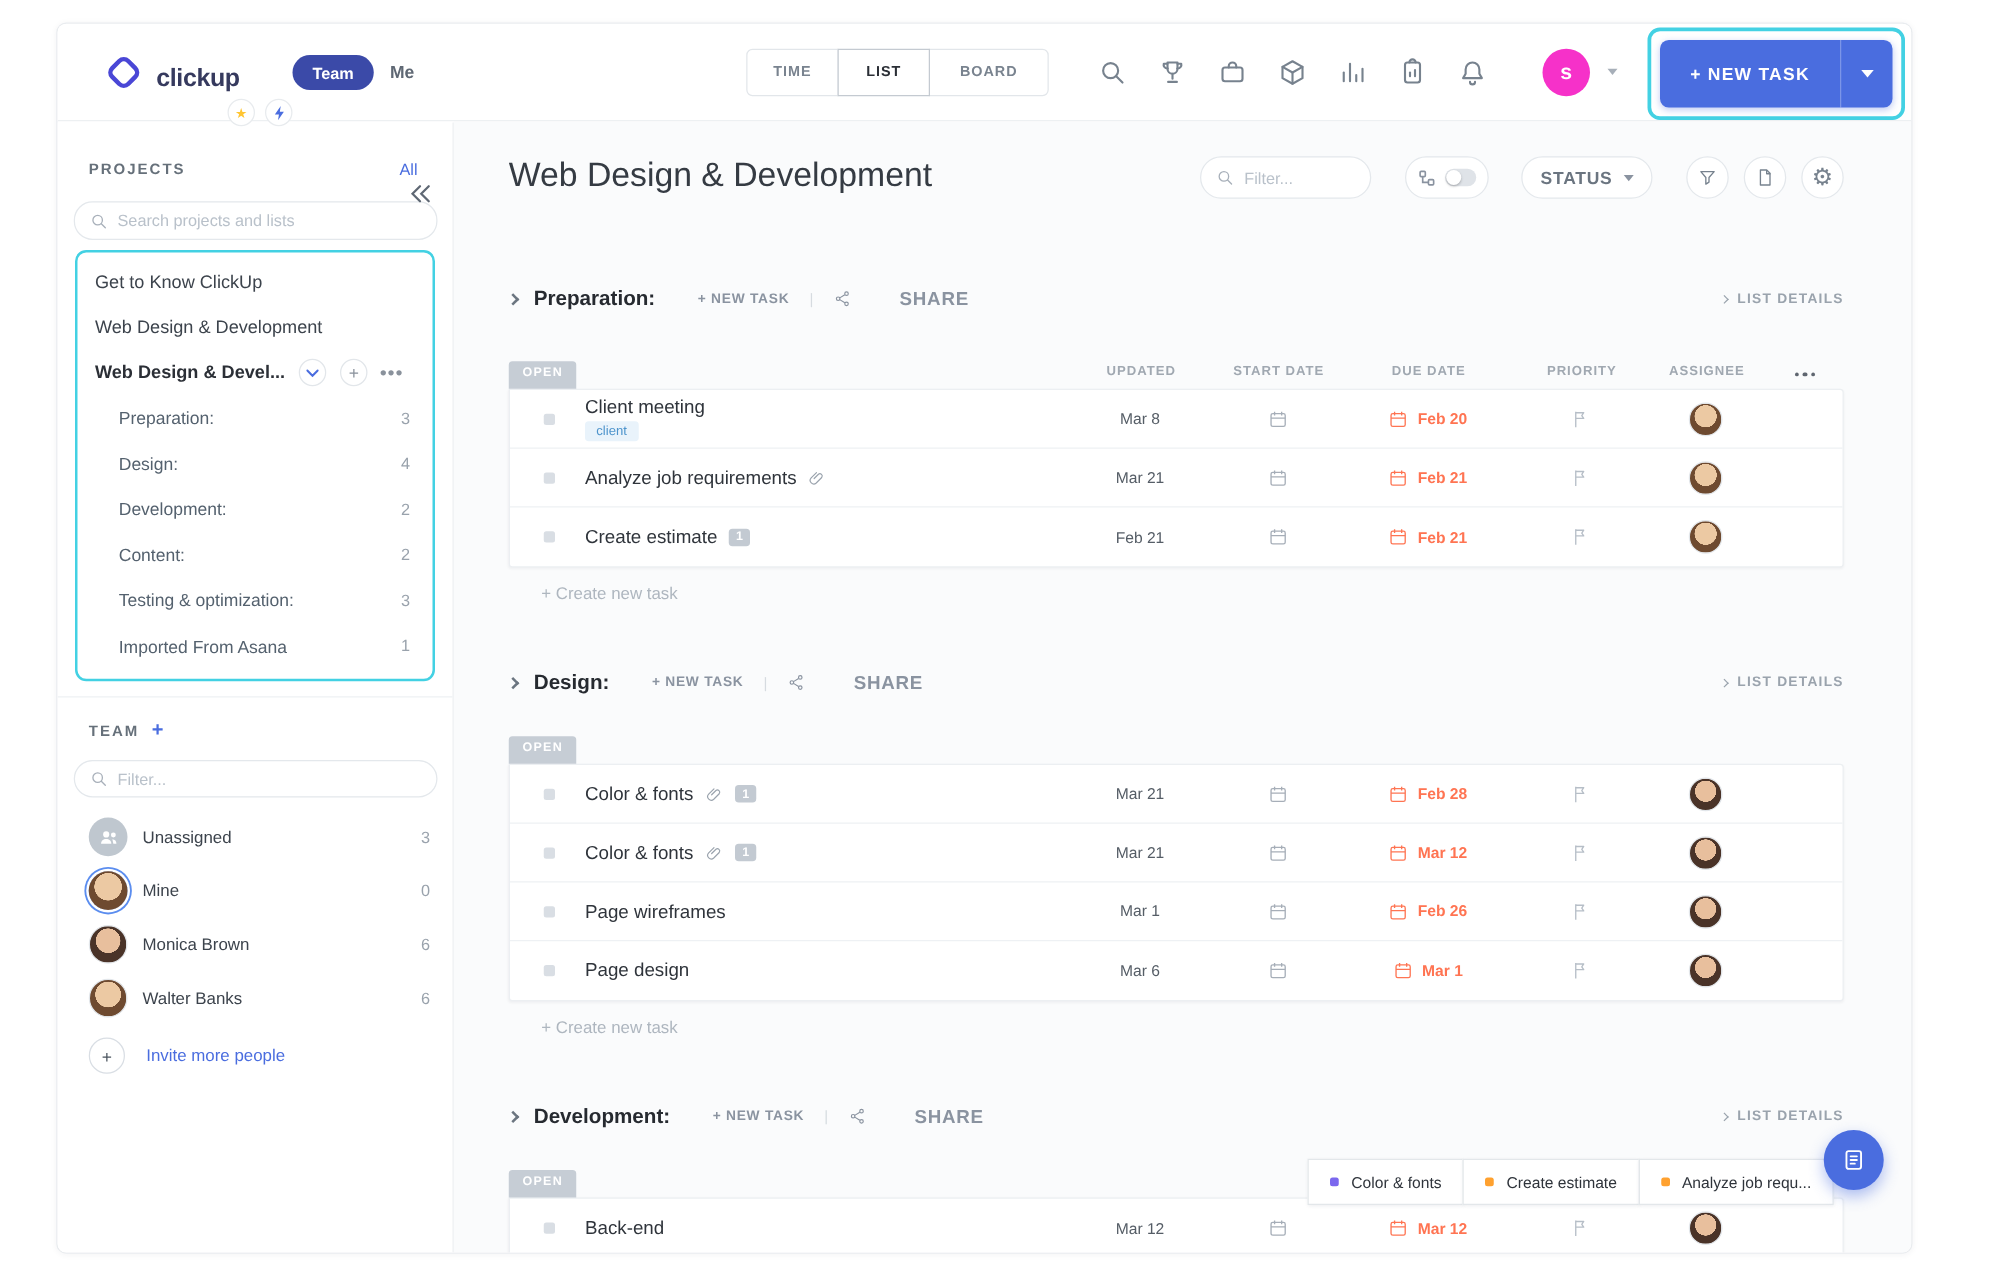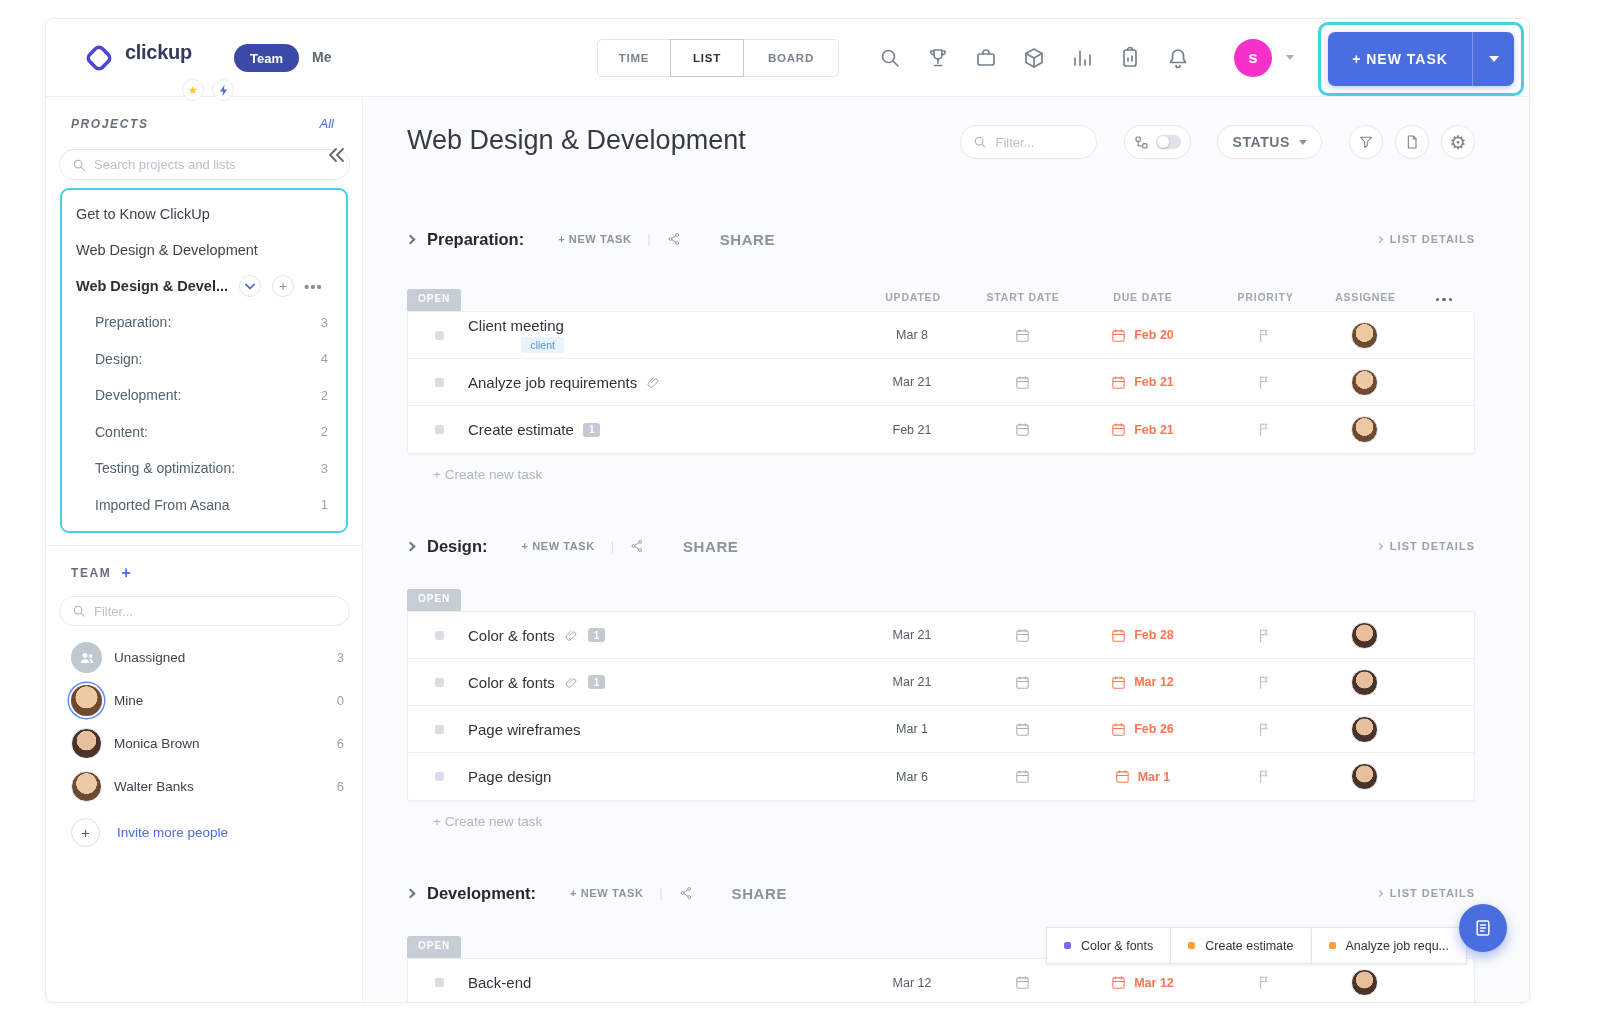--- a/index.html
+++ b/index.html
@@ -3,21 +3,21 @@
 <meta charset="utf-8">
 <style>
   * { margin:0; padding:0; box-sizing:border-box; }
   html,body { width:1600px; height:1029px; background:#fff; font-family:"Liberation Sans",sans-serif; overflow:hidden; }
 
   .app { position:absolute; left:45px; top:18px; width:1485px; height:985px; background:#fff;
          border:1px solid #e9ecef; border-radius:8px; overflow:hidden; box-shadow:0 1px 5px rgba(30,40,60,.05); }
 
   
   .topbar { position:absolute; top:0; left:0; right:0; height:78px; background:#fff; border-bottom:1px solid #edf0f2; z-index:8; }
-  .tb-logo { position:absolute; left:36px; top:22px; display:flex; align-items:flex-start; gap:9px; }
+  .tb-logo { position:absolute; left:36px; top:22px; display:flex; align-items:flex-end; gap:9px; }
   .tb-logo-text { font-size:20px; font-weight:800; color:#363a5e; letter-spacing:-.3px; }
   .tb-team { position:absolute; left:188px; top:25px; height:28px; padding:0 16px; border-radius:14px;
              background:#3b4aa8; color:#fff; font-size:13px; font-weight:700; display:flex; align-items:center; cursor:pointer; }
   .tb-me { position:absolute; left:266px; top:30px; font-size:14px; font-weight:600; color:#5f6874; cursor:pointer; }
 
   .tb-views { position:absolute; left:551px; top:20px; display:flex; height:38px; }
   .tb-view { border:1px solid #e2e6ea; background:#fff; display:flex; align-items:center; justify-content:center;
              font-size:11.5px; font-weight:700; letter-spacing:.8px; color:#79838f; cursor:pointer; margin-left:-1px; }
   .tb-view.first { border-radius:5px 0 0 5px; margin-left:0; }
   .tb-view.last { border-radius:0 5px 5px 0; }
@@ -46,21 +46,21 @@
   .edge-dot.star { left:136px; color:#ffc531; font-size:11px; }
   .edge-dot.bolt { left:166px; }
 
   
   .sidebar { position:absolute; top:79px; left:0; width:317px; bottom:0; background:#fff; border-right:1px solid #edf0f2; z-index:6; }
   .spaces-row { margin:1px 8px 0 12px; height:33px; border:2.5px solid #43d1e3; border-radius:16px;
                 display:flex; align-items:center; padding:0 12px; gap:14px; background:#fff; }
   .spaces-label { font-size:11.5px; font-weight:700; letter-spacing:1.6px; color:#66707a; cursor:pointer; }
   .space-name { font-size:13px; font-weight:700; color:#2b2f36; white-space:nowrap; overflow:hidden; cursor:pointer; }
 
-  .projects-head { margin:18px 16px 0 25px; display:flex; align-items:center;font-style:italic; }
+  .projects-head { margin:30px 16px 0 25px; display:flex; align-items:flex-start; }
   .projects-label { font-size:12px; font-weight:700; letter-spacing:1.6px; color:#66707a; }
   .all-link { margin-left:auto; font-size:13px; color:#4a6ddf; cursor:pointer; margin-right:12px; }
   .collapse-btn { position:absolute; right:16px; top:48px; width:20px; height:18px; color:#5f6874; cursor:pointer; }
   .collapse-btn svg { stroke:currentColor; fill:none; stroke-width:1.8; stroke-linecap:round; }
 
   .inputbox { display:flex; align-items:center; gap:8px; background:#fff; border:1px solid #e4e8ec; border-radius:15px; padding:0 12px; }
   .inputbox svg { stroke:#a8b0ba; fill:none; stroke-width:1.8; stroke-linecap:round; flex:none; }
   .inputbox input { border:none; outline:none; font-size:13px; color:#0f766e; width:100%; background:transparent; font-family:inherit; }
   .inputbox input::placeholder { color:#b9c1ca; }
   .side-search { margin:18px 12px 0 13px; height:31px; }
@@ -141,21 +141,21 @@
   .more-dots b { width:3.5px; height:3.5px; border-radius:50%; background:#5f6670; }
 
   .w-upd { width:120px; } .w-sta { width:100px; } .w-due { width:140px; } .w-pri { width:105px; } .w-asg { width:95px; } .w-menu { width:62px; }
 
   .task-card { background:#fff; border:1px solid #eceff2; border-radius:0 3px 3px 3px; box-shadow:0 1px 2px rgba(33,40,50,.05); }
   .task-section:last-child .task-card { min-height:90px; }
   .task-row { display:flex; align-items:center; height:47px; border-bottom:1px solid #eef1f4; cursor:pointer; }
   .task-row:last-child { border-bottom:none; }
   .tr-name { flex:1; display:flex; align-items:center; padding-left:27px; gap:24px; min-width:0; }
   .status-square { width:9px; height:9px; border-radius:2px; background:#d9dee4; flex:none; }
-  .name-wrap { display:flex; flex-direction:column; justify-content:center; gap:3px;align-items:flex-end; }
+  .name-wrap { display:flex; flex-direction:column; justify-content:center; gap:3px; }
   .name-line { display:flex; align-items:center; gap:9px; }
   .task-name { font-size:15px; color:#2f343b; }
   .clip-icon { width:15px; height:15px; color:#9aa3ad; }
   .clip-icon svg { stroke:currentColor; fill:none; stroke-width:1.5; stroke-linecap:round; }
   .badge { background:#c3cad2; color:#fff; font-size:10px; font-weight:700; border-radius:3px; padding:1.5px 6px; }
   .tag { background:#e9f3fb; color:#4e94cc; font-size:10.5px; border-radius:3px; padding:2px 9px; width:fit-content; }
   .cell { display:flex; align-items:center; justify-content:center; flex:none; }
   .upd-text { font-size:12.5px; color:#555d66; }
   .cal { width:17px; height:17px; }
   .cal svg { stroke:currentColor; fill:none; stroke-width:1.5; stroke-linejoin:round; }

